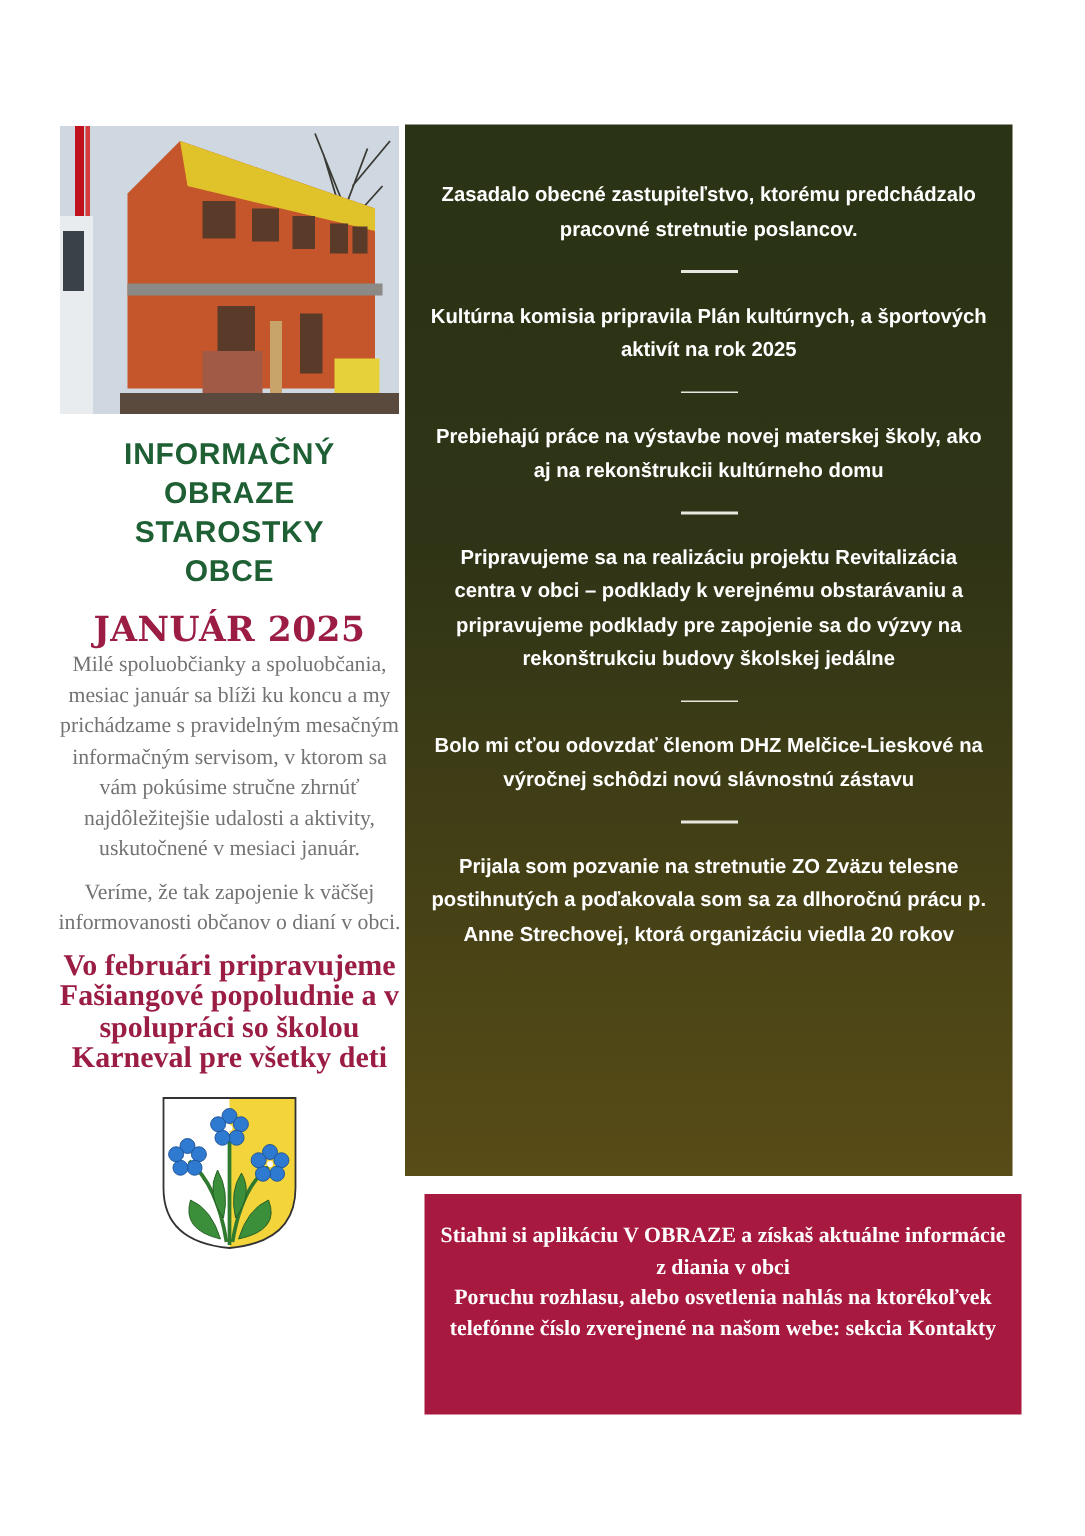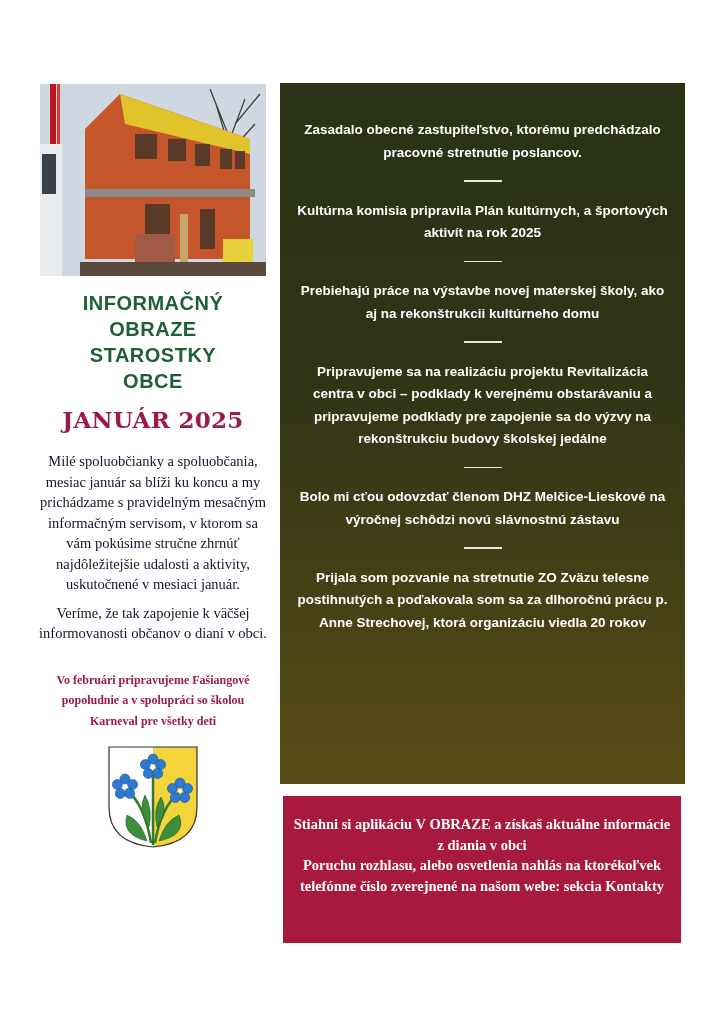--- a/index.html
+++ b/index.html
@@ -20,32 +20,32 @@
       margin-top: 14px; text-align: center;
       font-family: "Liberation Sans", sans-serif; font-weight: 700;
       font-size: 20px; line-height: 26px; color: #1f5f34; letter-spacing: 0.5px;
     }
     .month-title {
       margin-top: 12px; text-align: left;
       font-family: "DejaVu Serif", serif; font-weight: 700;
       font-size: 23px; color: #9b1d44; letter-spacing: 0.3px;
     }
     .intro {
-      margin-top: 18px; text-align: center; color: #0f172a;
+      text-align: center; color: #737373;
       font-size: 14.5px; line-height: 20.5px; width: 232px;
     }
     .intro p + p { margin-top: 8px; }
     .highlight {
-      margin-top: 26px; text-align: center; color: #9b1d44;
-      font-weight: 700; font-size: 12px; line-height: 20.5px; width: 232px;
+      margin-top: 8px; text-align: center; color: #9b1d44;
+      font-weight: 700; font-size: 20px; line-height: 20.5px; width: 232px;
     }
     .crest { margin-top: 14px; }
 
     .news-panel {
-      position: absolute; left: 280px; top: 83px; width: 405px; height: 701px;
+      position: absolute; left: 270px; top: 83px; width: 405px; height: 701px;
       background: linear-gradient(180deg, #2a3315 0%, #2f3416 40%, #4a4416 80%, #584c17 100%);
       color: #ffffff; font-family: "Liberation Sans", sans-serif; font-weight: 700;
       font-size: 13.5px; line-height: 22.5px; text-align: center;
       padding: 36px 16px 0 16px;
     }
     .news-item { }
     .divider {
       width: 38px; height: 1.5px; background: #e8e8e0; margin: 16px auto 18px auto;
     }
 

